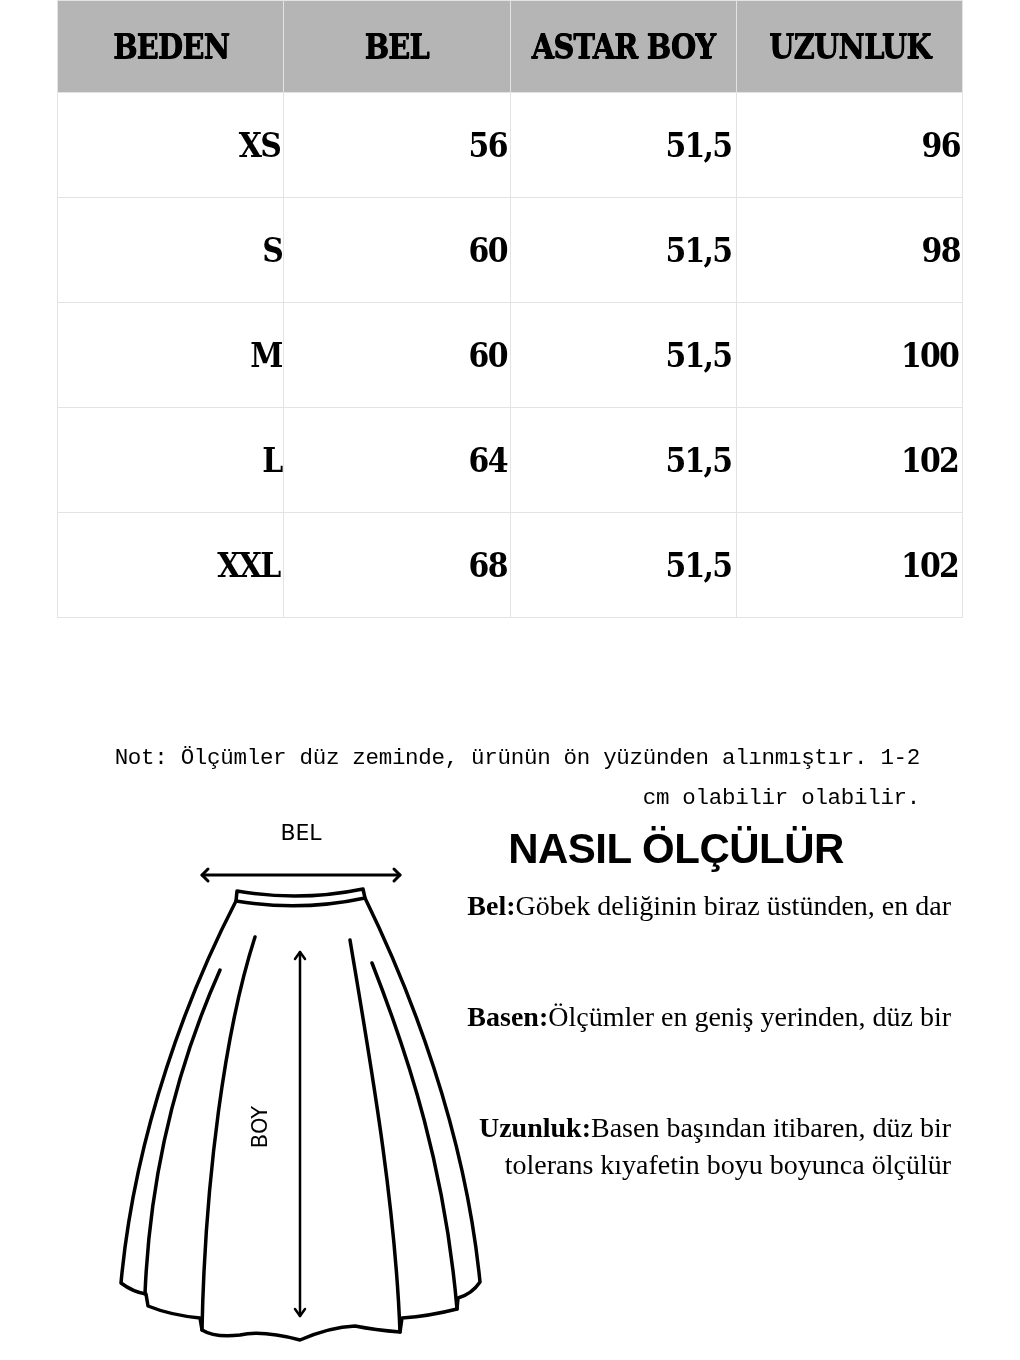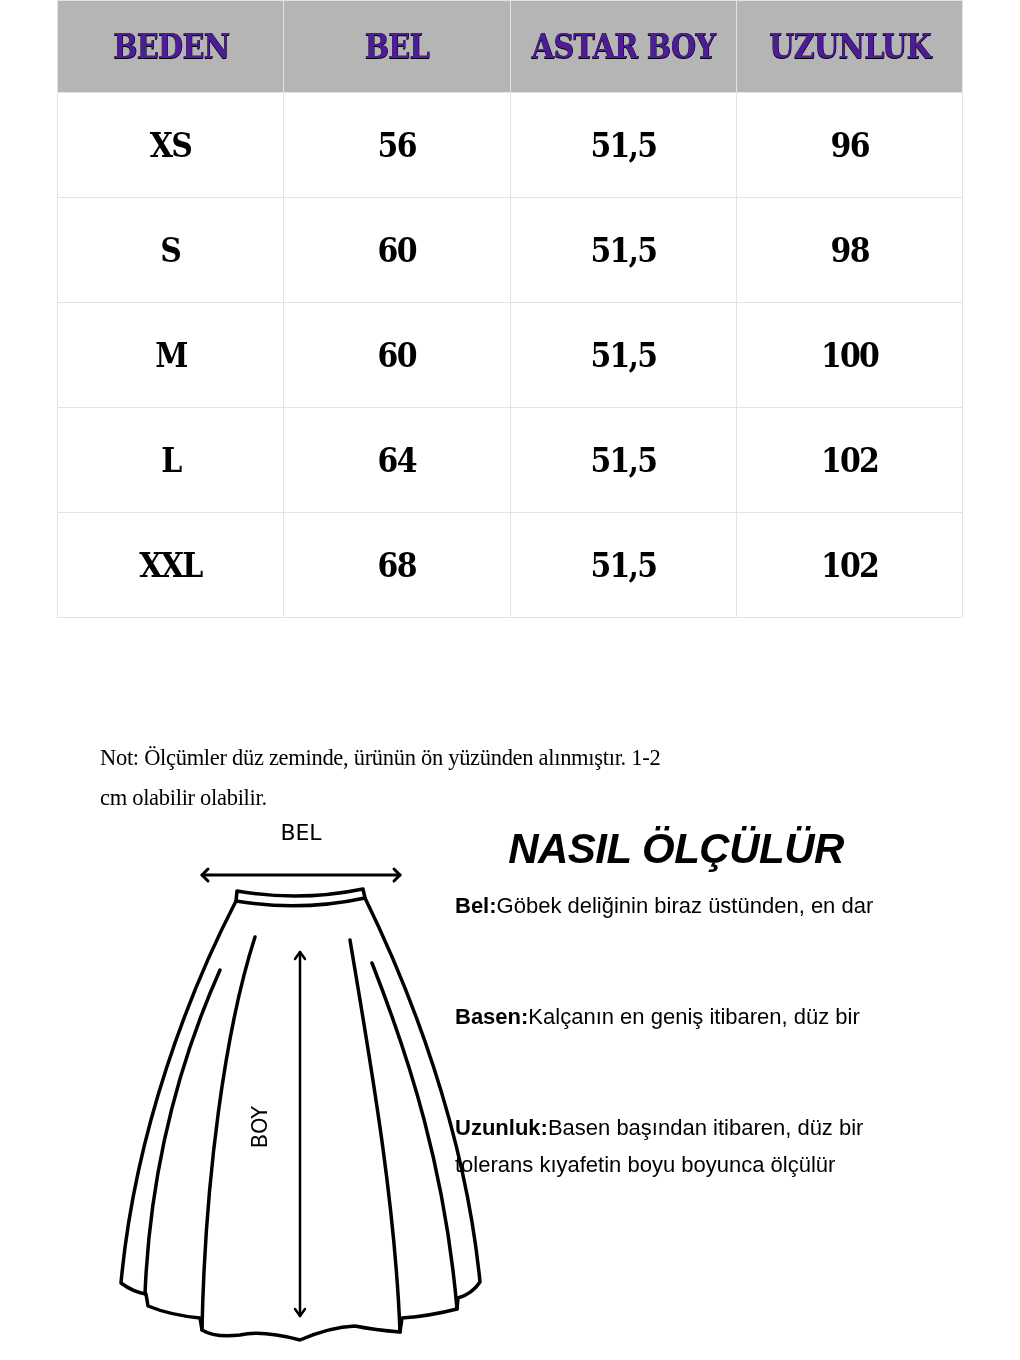--- a/index.html
+++ b/index.html
@@ -1,27 +1,27 @@
 <!DOCTYPE html>
 <html><head>
 <meta charset="utf-8">
 <style>
   html, body { margin:0; padding:0; background:#ffffff; }
   body { width:1020px; height:1360px; position:relative; overflow:hidden; font-family:"Liberation Sans", sans-serif; color:#000; }
   .size-table { position:absolute; left:57px; top:0; width:906px; border-collapse:collapse; table-layout:fixed; }
   .size-table th, .size-table td { border:1px solid #e3e3e3; text-align:center; padding:0; }
-  .size-table th { background:#b5b5b5; height:91px; font-family:"DejaVu Serif", serif; font-weight:900; font-size:33px; letter-spacing:-1px; color:#4c1d95; text-shadow:0.6px 0 0 #000, 0 0.6px 0 #000; }
-  .size-table td { height:104px; font-family:"DejaVu Serif", serif; font-weight:bold; font-size:34px; letter-spacing:-2px; transform:none; }
+  .size-table th { background:#b5b5b5; height:91px; font-family:"DejaVu Serif", serif; font-weight:900; font-size:33px; letter-spacing:-1px; color:#000000; text-shadow:0.6px 0 0 #000, 0 0.6px 0 #000; }
+  .size-table td { height:104px; font-family:"DejaVu Serif", serif; font-weight:bold; font-size:34px; letter-spacing:-2px; transform:none;text-align:right; }
   .size-table td span, .size-table th span { display:inline-block; transform:scaleX(0.88); }
-  .note { position:absolute; left:100px; top:738px; width:820px; text-align:left; font-family:Liberation Serif, serif; font-size:22.5px; line-height:40px; letter-spacing:-0.3px; }
+  .note { position:absolute; left:100px; top:738px; width:820px; text-align:right; font-family:Liberation Mono, monospace; font-size:22.5px; line-height:40px; letter-spacing:-0.3px; }
   .bel-label { position:absolute; left:268px; top:820px; width:66px; text-align:center; font-family:"DejaVu Sans", sans-serif; font-size:22px; }
   .boy-label { position:absolute; left:230px; top:1115px; width:60px; text-align:center; font-family:"DejaVu Sans", sans-serif; font-size:21px; transform:rotate(-90deg); transform-origin:center; }
   .diagram { position:absolute; left:100px; top:850px; }
-  .howto-title { position:absolute; left:460px; top:825px; width:432px; text-align:center; font-family:"Liberation Sans", sans-serif; font-weight:bold; font-size:42px; letter-spacing:-0.5px;font-style:italic; }
-  .howto-item { position:absolute; left:455px; width:496px; text-align:left; font-family:Liberation Sans, sans-serif; font-size:22px; line-height:37px; }
+  .howto-title { position:absolute; left:460px; top:825px; width:432px; text-align:center; font-family:"Liberation Sans", sans-serif; font-weight:bold; font-size:42px; letter-spacing:-0.5px; }
+  .howto-item { position:absolute; left:455px; width:496px; text-align:right; font-family:Liberation Serif, serif; font-size:28px; line-height:37px; }
   .howto-item b { font-weight:bold; }
 </style>
 </head>
 <body>
 
 <table class="size-table">
   <thead>
     <tr>
       <th><span>BEDEN</span></th>
       <th><span>BEL</span></th>
@@ -92,19 +92,19 @@
 
 <div class="boy-label">BOY</div>
 
 <div class="howto-title">NASIL ÖLÇÜLÜR</div>
 
 <div class="howto-item" style="top:887px;">
   <div><b>Bel:</b><span>Göbek deliğinin biraz üstünden, en dar</span></div>
 </div>
 
 <div class="howto-item" style="top:998px;">
-  <div><b>Basen:</b><span>Kalçanın en geniş itibaren, düz bir</span></div>
+  <div><b>Basen:</b><span>Ölçümler en geniş yerinden, düz bir</span></div>
 </div>
 
 <div class="howto-item" style="top:1109px;">
   <div><b>Uzunluk:</b><span>Basen başından itibaren, düz bir</span></div>
   <div>tolerans kıyafetin boyu boyunca ölçülür</div>
 </div>
 
 </body></html>

